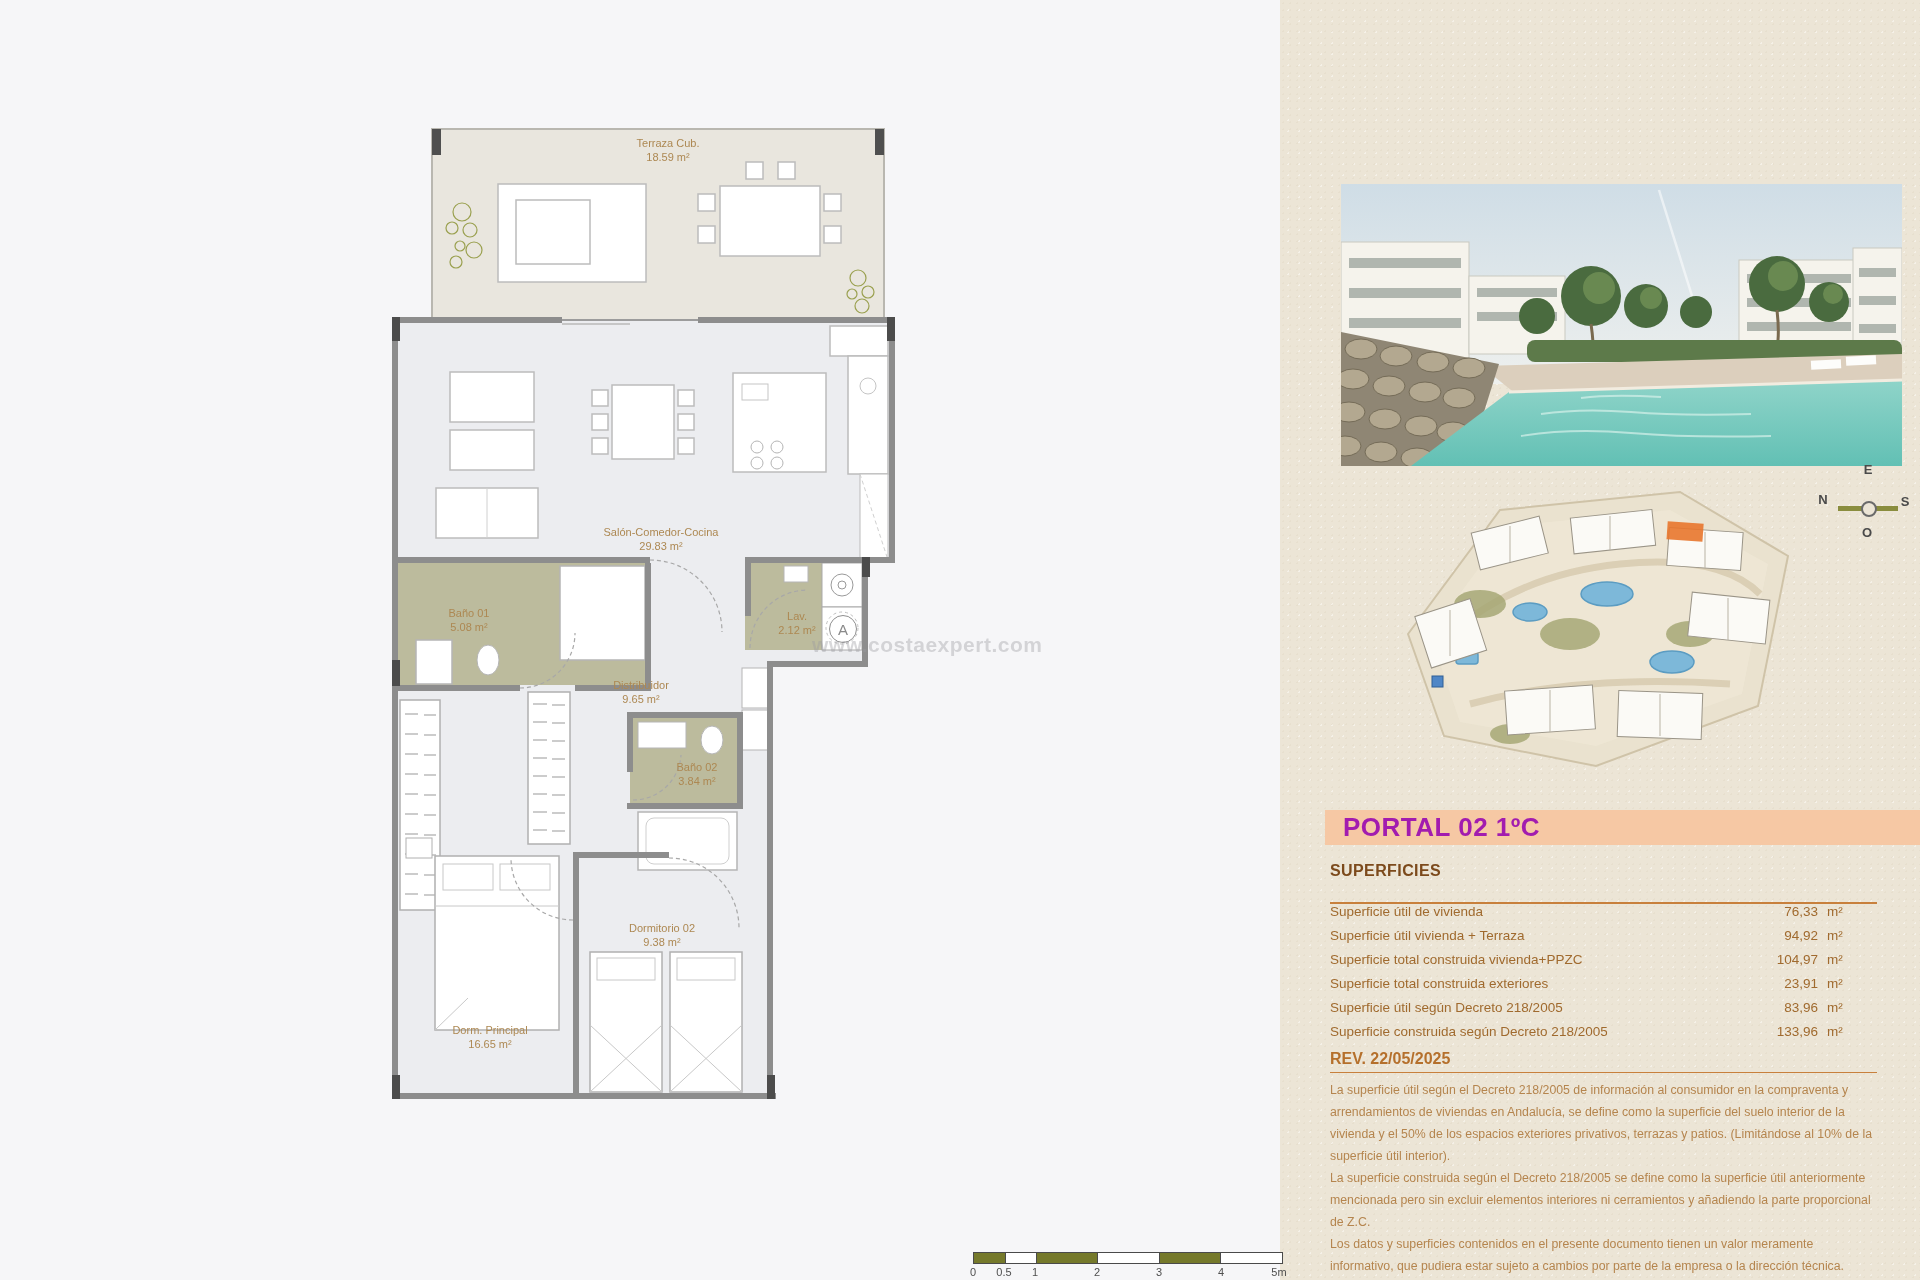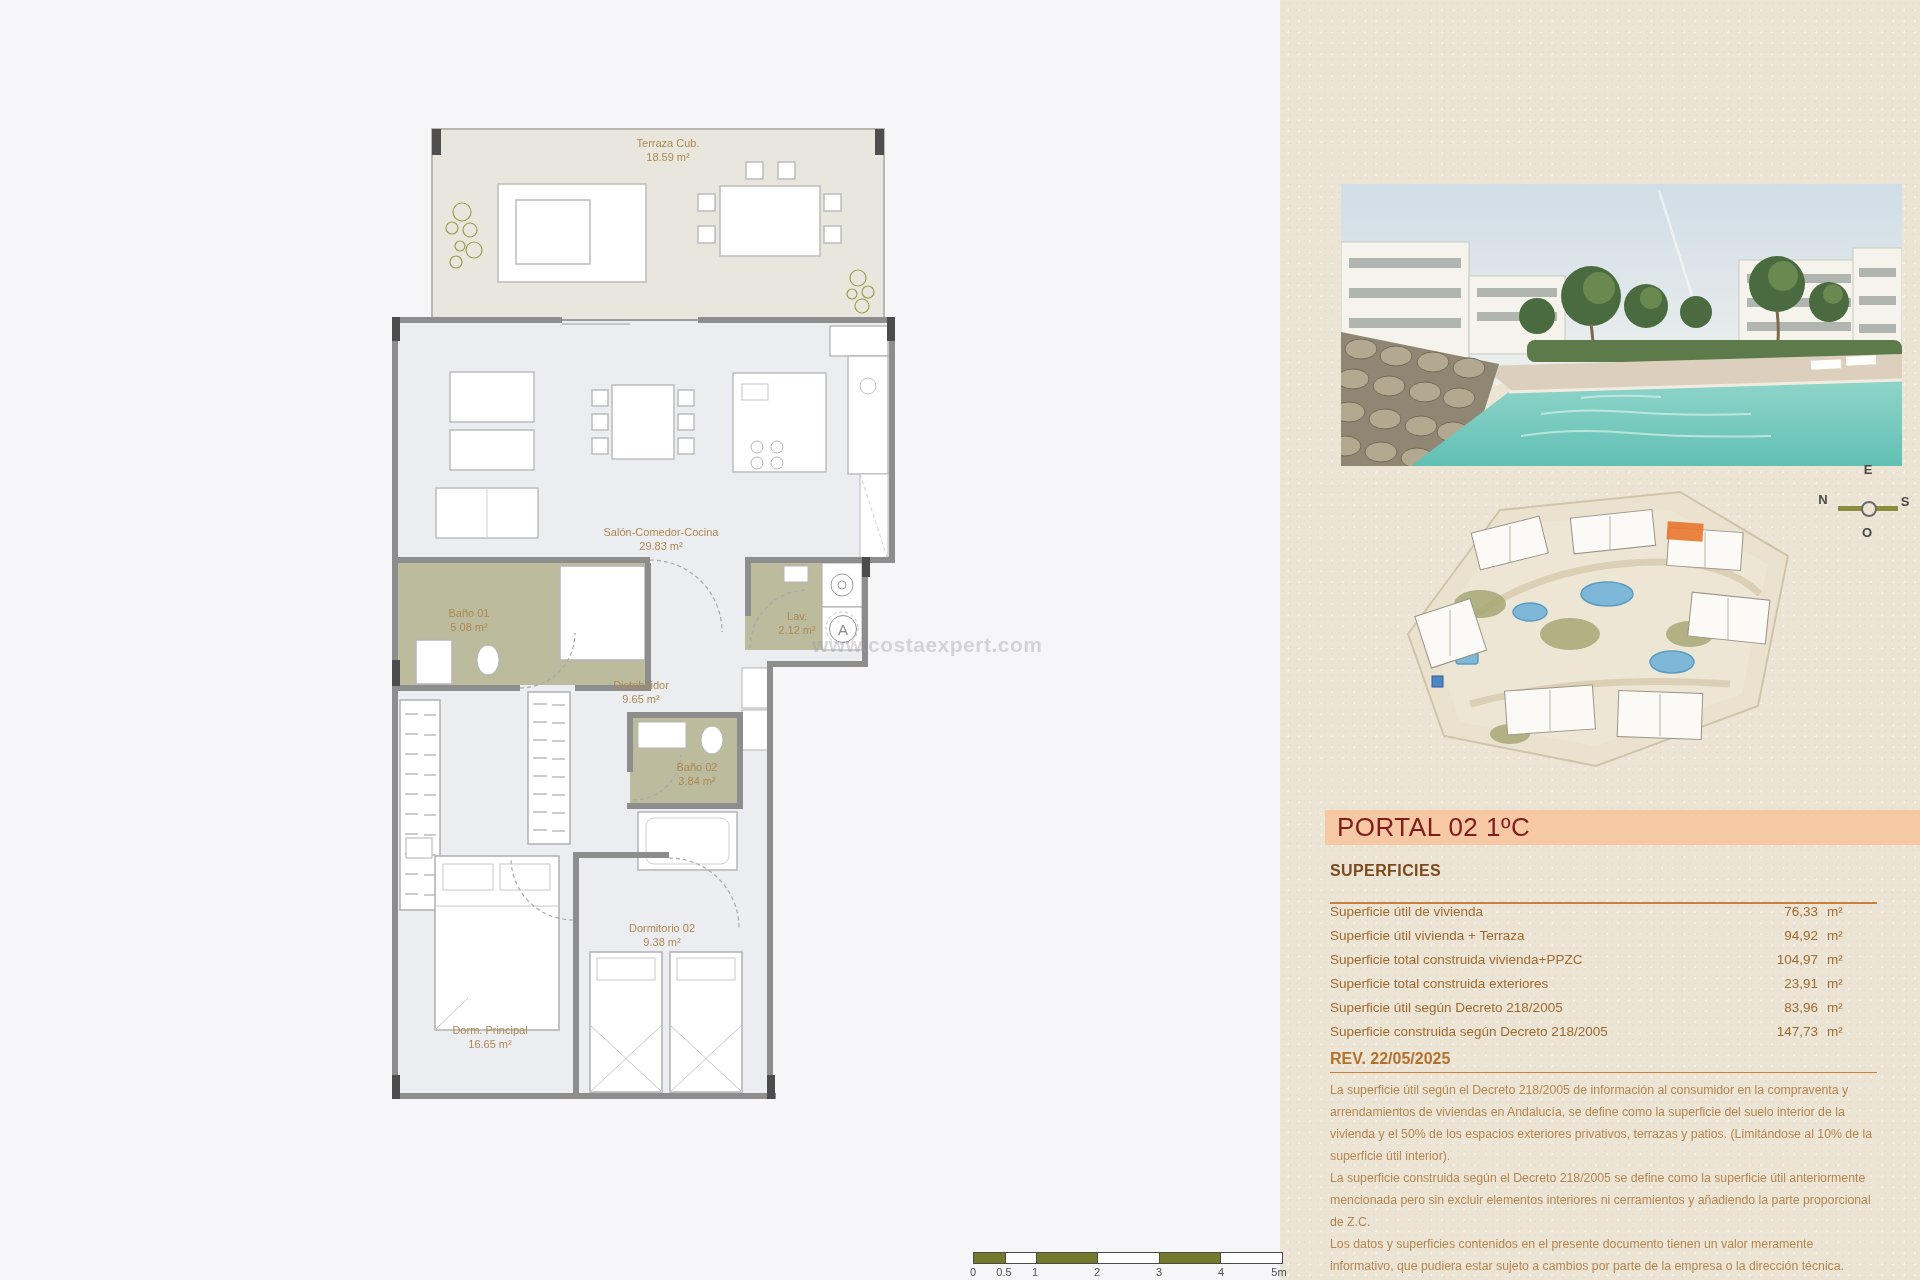--- a/index.html
+++ b/index.html
@@ -40,21 +40,21 @@
   .compass span{position:absolute;transform:translateX(-50%);}
   .compass-line{position:absolute;left:28px;top:46px;width:60px;height:5px;background:#8a8d3e;}
   .compass-circle{position:absolute;left:51px;top:41px;width:12px;height:12px;border-radius:50%;
                   border:2px solid #6a6a6a;background:#ece5d6;}
 
   .band-bloque{position:absolute;left:0;top:778px;width:457px;height:32px;background:#b5b8a5;
                display:flex;align-items:center;}
   .band-bloque span{font-size:22px;font-weight:bold;color:#b06a28;padding-left:8px;letter-spacing:.5px;}
   .band-portal{position:absolute;left:45px;top:810px;width:595px;height:35px;background:#f6c8a4;
                display:flex;align-items:center;}
-  .band-portal span{font-size:26px;font-weight:normal;color:#7f1d1d;padding-left:12px;letter-spacing:.5px;}
+  .band-portal span{font-size:26px;font-weight:bold;color:#a21caf;padding-left:18px;letter-spacing:.5px;}
 
   .superficies{position:absolute;left:50px;top:862px;width:547px;}
   .sup-title{font-size:16px;font-weight:bold;color:#7c4a1c;letter-spacing:.4px;
              padding-bottom:22px;border-bottom:2px solid #c8803c;}
   .sup-row{display:flex;align-items:flex-start;height:24px;font-size:13.5px;color:#a06a2e;
            padding-right:24px;}
   .sup-label{flex:1;}
   .sup-value{width:70px;text-align:right;}
   .sup-unit{width:26px;margin-left:9px;}
 
@@ -446,21 +446,21 @@
         <span class="sup-value">23,91</span>
         <span class="sup-unit">m²</span>
       </div>
       <div class="sup-row">
         <span class="sup-label">Superficie útil según Decreto 218/2005</span>
         <span class="sup-value">83,96</span>
         <span class="sup-unit">m²</span>
       </div>
       <div class="sup-row">
         <span class="sup-label">Superficie construida según Decreto 218/2005</span>
-        <span class="sup-value">147,73</span>
+        <span class="sup-value">133,96</span>
         <span class="sup-unit">m²</span>
       </div>
     </div>
 
     <div class="revision">
       <div class="rev-title">REV. 22/05/2025</div>
       <div class="rev-text">
         <p>La superficie útil según el Decreto 218/2005 de información al consumidor en la compraventa y arrendamientos de viviendas en Andalucía, se define como la superficie del suelo interior de la vivienda y el 50% de los espacios exteriores privativos, terrazas y patios. (Limitándose al 10% de la superficie útil interior).</p>
         <p>La superficie construida según el Decreto 218/2005 se define como la superficie útil anteriormente mencionada pero sin excluir elementos interiores ni cerramientos y añadiendo la parte proporcional de Z.C.</p>
         <p>Los datos y superficies contenidos en el presente documento tienen un valor meramente informativo, que pudiera estar sujeto a cambios por parte de la empresa o la dirección técnica. Puertas, aperturas, sanitarios o distribución no son vinculantes. Mobiliario,colores, texturas o solería son únicamente gráficos orientativos, por lo que esta documentación no puede ser considerada como una forma de</p>

